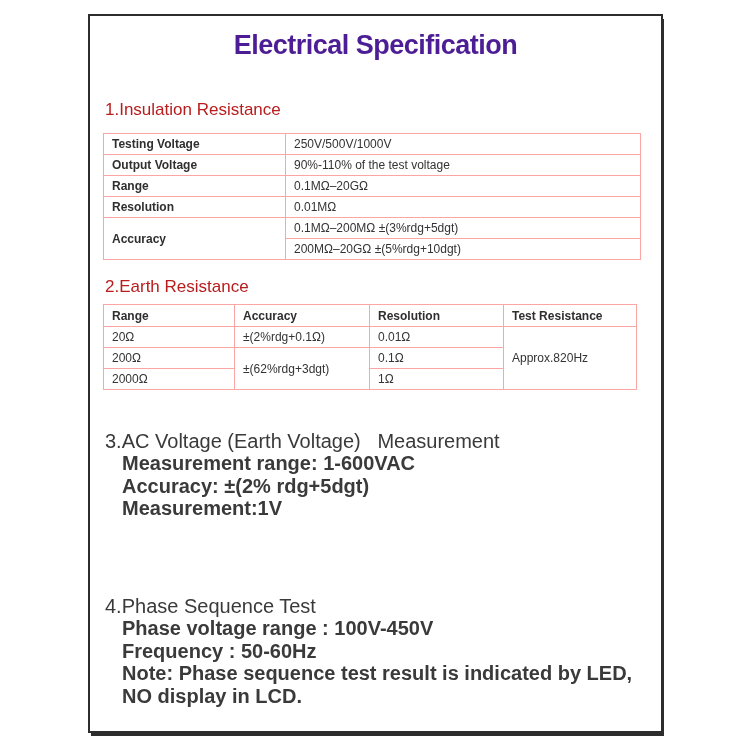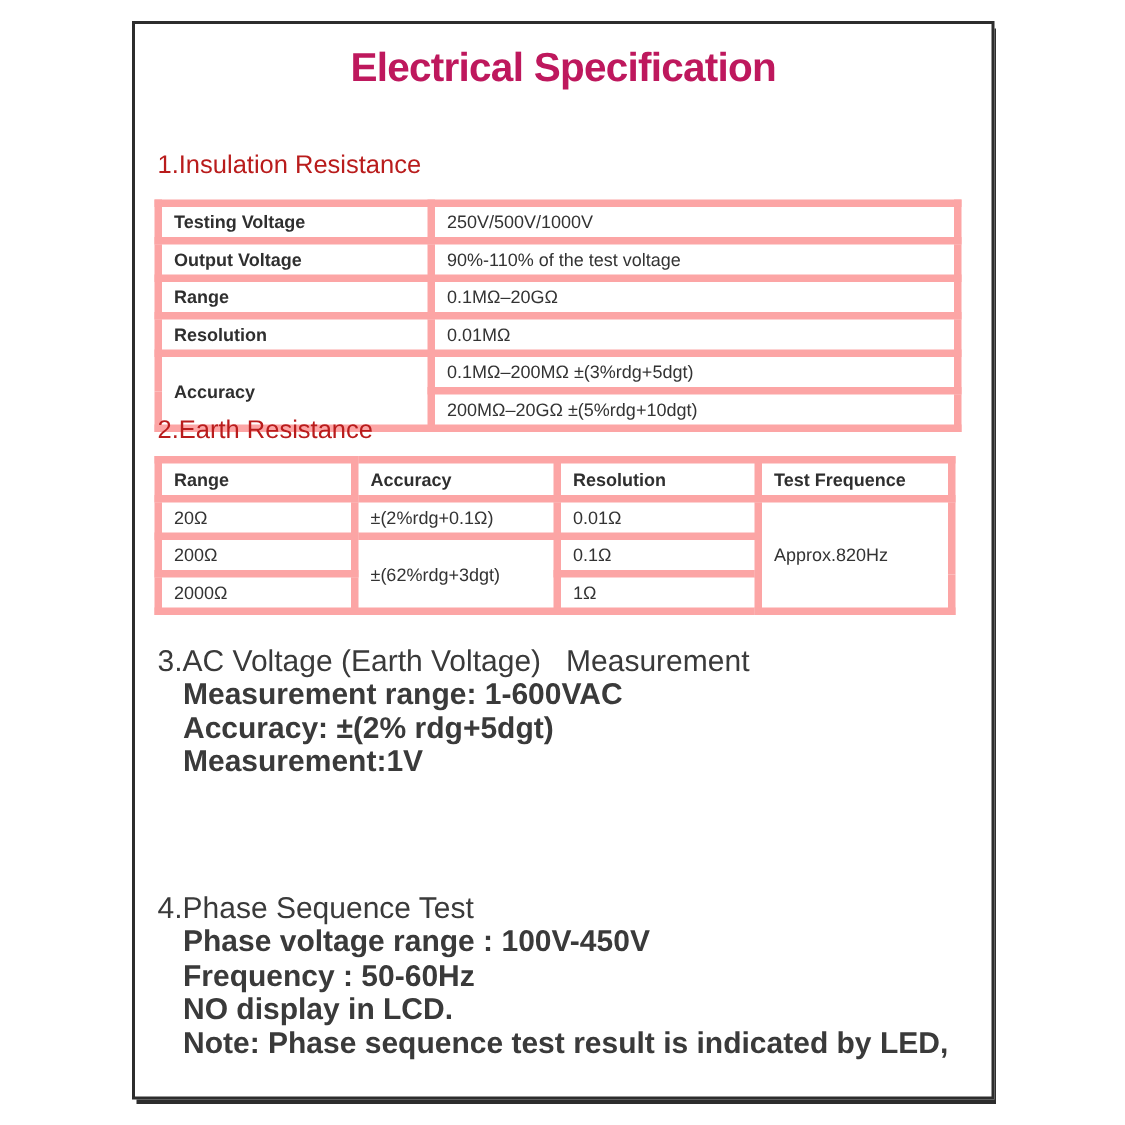--- a/index.html
+++ b/index.html
@@ -15,39 +15,39 @@
     position:absolute; left:88px; top:14px;
     width:571px; height:715px;
     background:#fff;
     border:2px solid #2d2d2d;
     box-shadow:2px 4px 0 -1px #2d2d2d;
   }
   .title {
     position:absolute; top:14px; left:0; right:0;
     text-align:center;
     font-size:27px; font-weight:bold;
-    color:#be185d;
+    color:#4c1d95;
     letter-spacing:-0.5px;
   }
   .sec-heading {
     position:absolute; left:15px;
     font-size:17px; font-weight:normal;
     color:#b91c1c;
     margin:0;
     white-space:pre;
   }
   table {
     position:absolute;
     border-collapse:collapse;
     font-size:12px;
     color:#333333;
     table-layout:fixed;
   }
   td, th {
-    border:5px solid #fca5a5;
+    border:1px solid #fca5a5;
     padding:0 8px;
     text-align:left;
     vertical-align:middle;
     font-weight:normal;
     white-space:pre;
     overflow:hidden;
   }
   .lbl, th { font-weight:600; color:#2f2f2f; }
   #table-insulation { left:13px; top:117px; width:538px; }
   #table-insulation td { height:20px; }
@@ -113,21 +113,21 @@
         <col style="width:131px">
         <col style="width:135px">
         <col style="width:134px">
         <col>
       </colgroup>
     <tbody>
       <tr>
         <th>Range</th>
         <th>Accuracy</th>
         <th>Resolution</th>
-        <th>Test Frequence</th>
+        <th>Test Resistance</th>
       </tr>
       <tr>
         <td>20Ω</td>
         <td>±(2%rdg+0.1Ω)</td>
         <td>0.01Ω</td>
         <td rowspan="3">Approx.820Hz</td>
       </tr>
       <tr>
         <td>200Ω</td>
         <td rowspan="2">±(62%rdg+3dgt)</td>
@@ -144,17 +144,17 @@
     <div class="line">3.AC Voltage (Earth Voltage)   Measurement</div>
     <div class="line indent">Measurement range: 1-600VAC</div>
     <div class="line indent">Accuracy: ±(2% rdg+5dgt)</div>
     <div class="line indent">Measurement:1V</div>
   </div>
 
   <div class="text-block" id="sec4-block">
     <div class="line">4.Phase Sequence Test</div>
     <div class="line indent">Phase voltage range : 100V-450V</div>
     <div class="line indent">Frequency : 50-60Hz</div>
+    <div class="line indent">Note: Phase sequence test result is indicated by LED,</div>
     <div class="line indent">NO display in LCD.</div>
-    <div class="line indent">Note: Phase sequence test result is indicated by LED,</div>
   </div>
 
 </div>
 
 </body></html>

